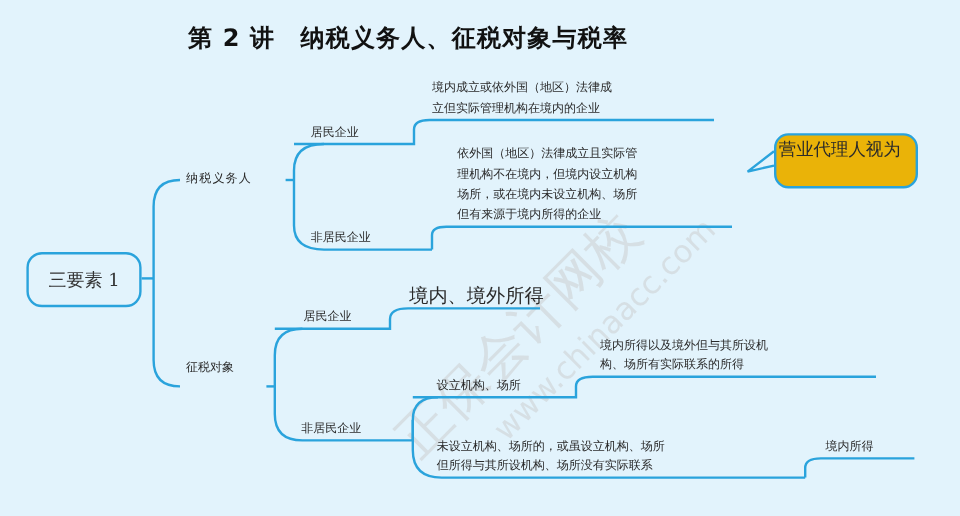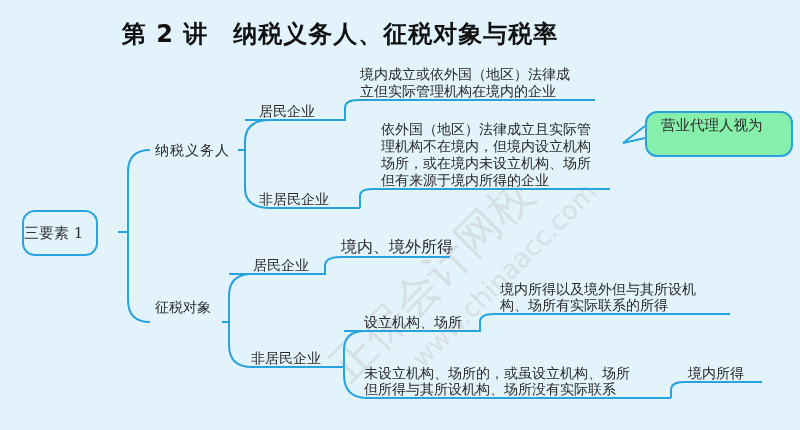--- a/index.html
+++ b/index.html
@@ -1,25 +1,25 @@
 <!DOCTYPE html>
 <html><head>
 <meta charset="utf-8">
 <style>
   html, body { margin:0; padding:0; }
   body { width:800px; height:430px; background:#e2f3fc; position:relative; overflow:hidden;
          font-family:"DejaVu Serif","Liberation Serif",serif; color:#222; }
   .title { position:absolute; top:18px; left:0; width:680px; text-align:center;
-           font-family:"DejaVu Sans","Liberation Sans",sans-serif; font-weight:bold; font-size:24px; color:#111; letter-spacing:1px; }
+           font-family:"DejaVu Sans","Liberation Sans",sans-serif; font-weight:bold; font-size:20px; color:#111; letter-spacing:1px; }
   svg.lines { position:absolute; left:0; top:0; }
-  .t { position:absolute; font-size:14px; line-height:18px; white-space:nowrap; color:#2a2a2a; }
-  .root { position:absolute; left:22px; top:210px; width:76px; height:46px; border:2px solid #2aa3dc; border-radius:13px;
-          display:flex; align-items:center; font-size:15px; color:#333; box-sizing:border-box; }
-  .note { position:absolute; left:645px; top:111px; width:148px; height:46px; border:2px solid #2aa3dc; border-radius:12px;
-          box-sizing:border-box; padding:3px 0 0 14px; font-size:14.5px; line-height:18px; color:#2a2a2a; background:#86efac; }
+  .t { position:absolute; font-size:10px; line-height:18px; white-space:nowrap; color:#2a2a2a; }
+  .root { position:absolute; left:22px; top:210px; width:96px; height:46px; border:2px solid #2aa3dc; border-radius:13px;
+          display:flex; align-items:center; justify-content:center; font-size:15px; color:#333; box-sizing:border-box; }
+  .note { position:absolute; left:645px; top:111px; width:120px; height:46px; border:2px solid #2aa3dc; border-radius:12px;
+          box-sizing:border-box; padding:3px 0 0 2px; font-size:14.5px; line-height:18px; color:#2a2a2a; background:#eab308; }
   .wm { position:absolute; color:rgba(200,200,200,0.45); font-size:44px; font-family:"DejaVu Sans",sans-serif; transform:rotate(-45deg); }
 </style>
 </head>
 <body>
 
 <div class="wm" style="left:300px;top:250px;">正保会计网校</div>
 <div class="wm" style="left:380px;top:260px;font-size:26px;">www.chinaacc.com</div>
 
 <div class="title">第 2 讲　纳税义务人、征税对象与税率</div>
 

